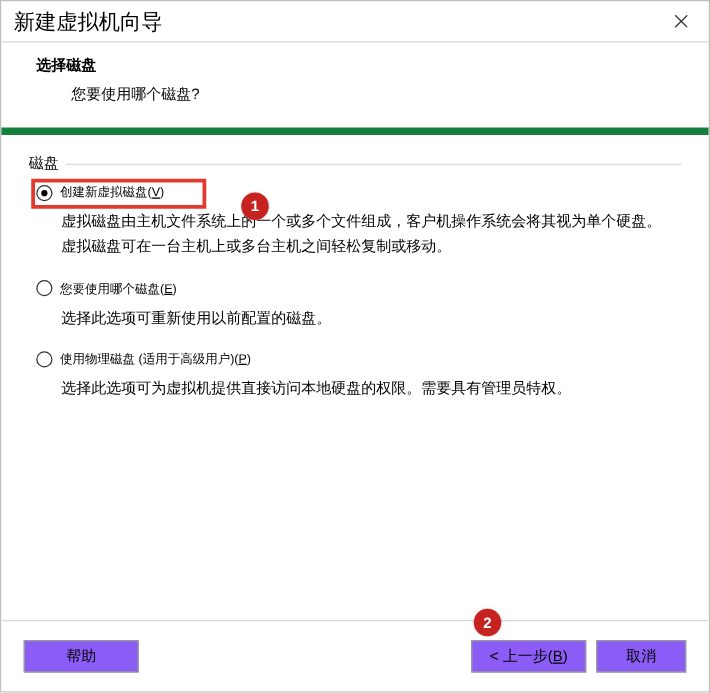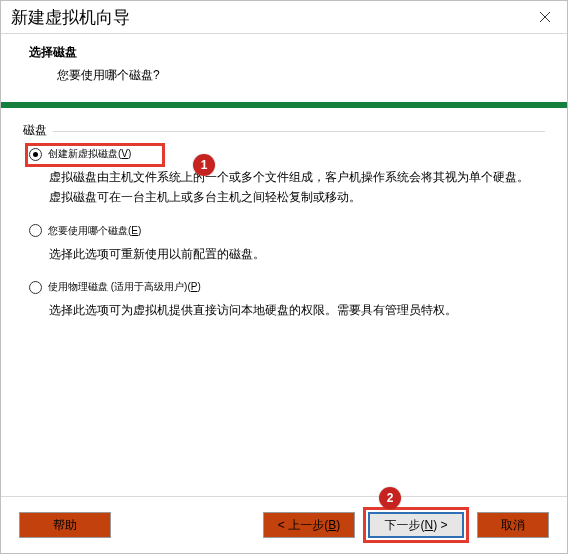--- a/index.html
+++ b/index.html
@@ -99,21 +99,21 @@
     display:flex;align-items:center;
     padding:0 18px;
     gap:8px;
     background:#fff;
   }
   .btn{
     height:26px;
     min-width:92px;
     padding:0 10px;
     border:1px solid #9a9a9a;
-    background:#c2410c;
+    background:#8b5cf6;
     font-size:12px;
     font-family:inherit;
     display:flex;align-items:center;justify-content:center;
   }
   .spacer{flex:1}
   .next-wrap{
     position:relative;
     border:3px solid #e33a2f;
     padding:2px;
     box-sizing:border-box;
@@ -207,24 +207,17 @@
 <div class="watermark"></div>
 
 <div class="footer">
   <button class="btn">帮助</button>
   <div class="spacer"></div>
   <button class="btn">
     <span>&lt; 上一步(</span>
       <span class="mn">B</span>
       <span>)</span>
   </button>
-  <div class="next-wrap">
-    <button class="btn">
-      <span>下一步(</span>
-        <span class="mn">N</span>
-        <span>) &gt;</span>
-    </button>
-  </div>
   <button class="btn" style="min-width:72px">取消</button>
 </div>
 
 <div class="badge" style="left:192px;top:153px">1</div>
 <div class="badge" style="left:378px;bottom:44px">2</div>
 
 </body></html>

